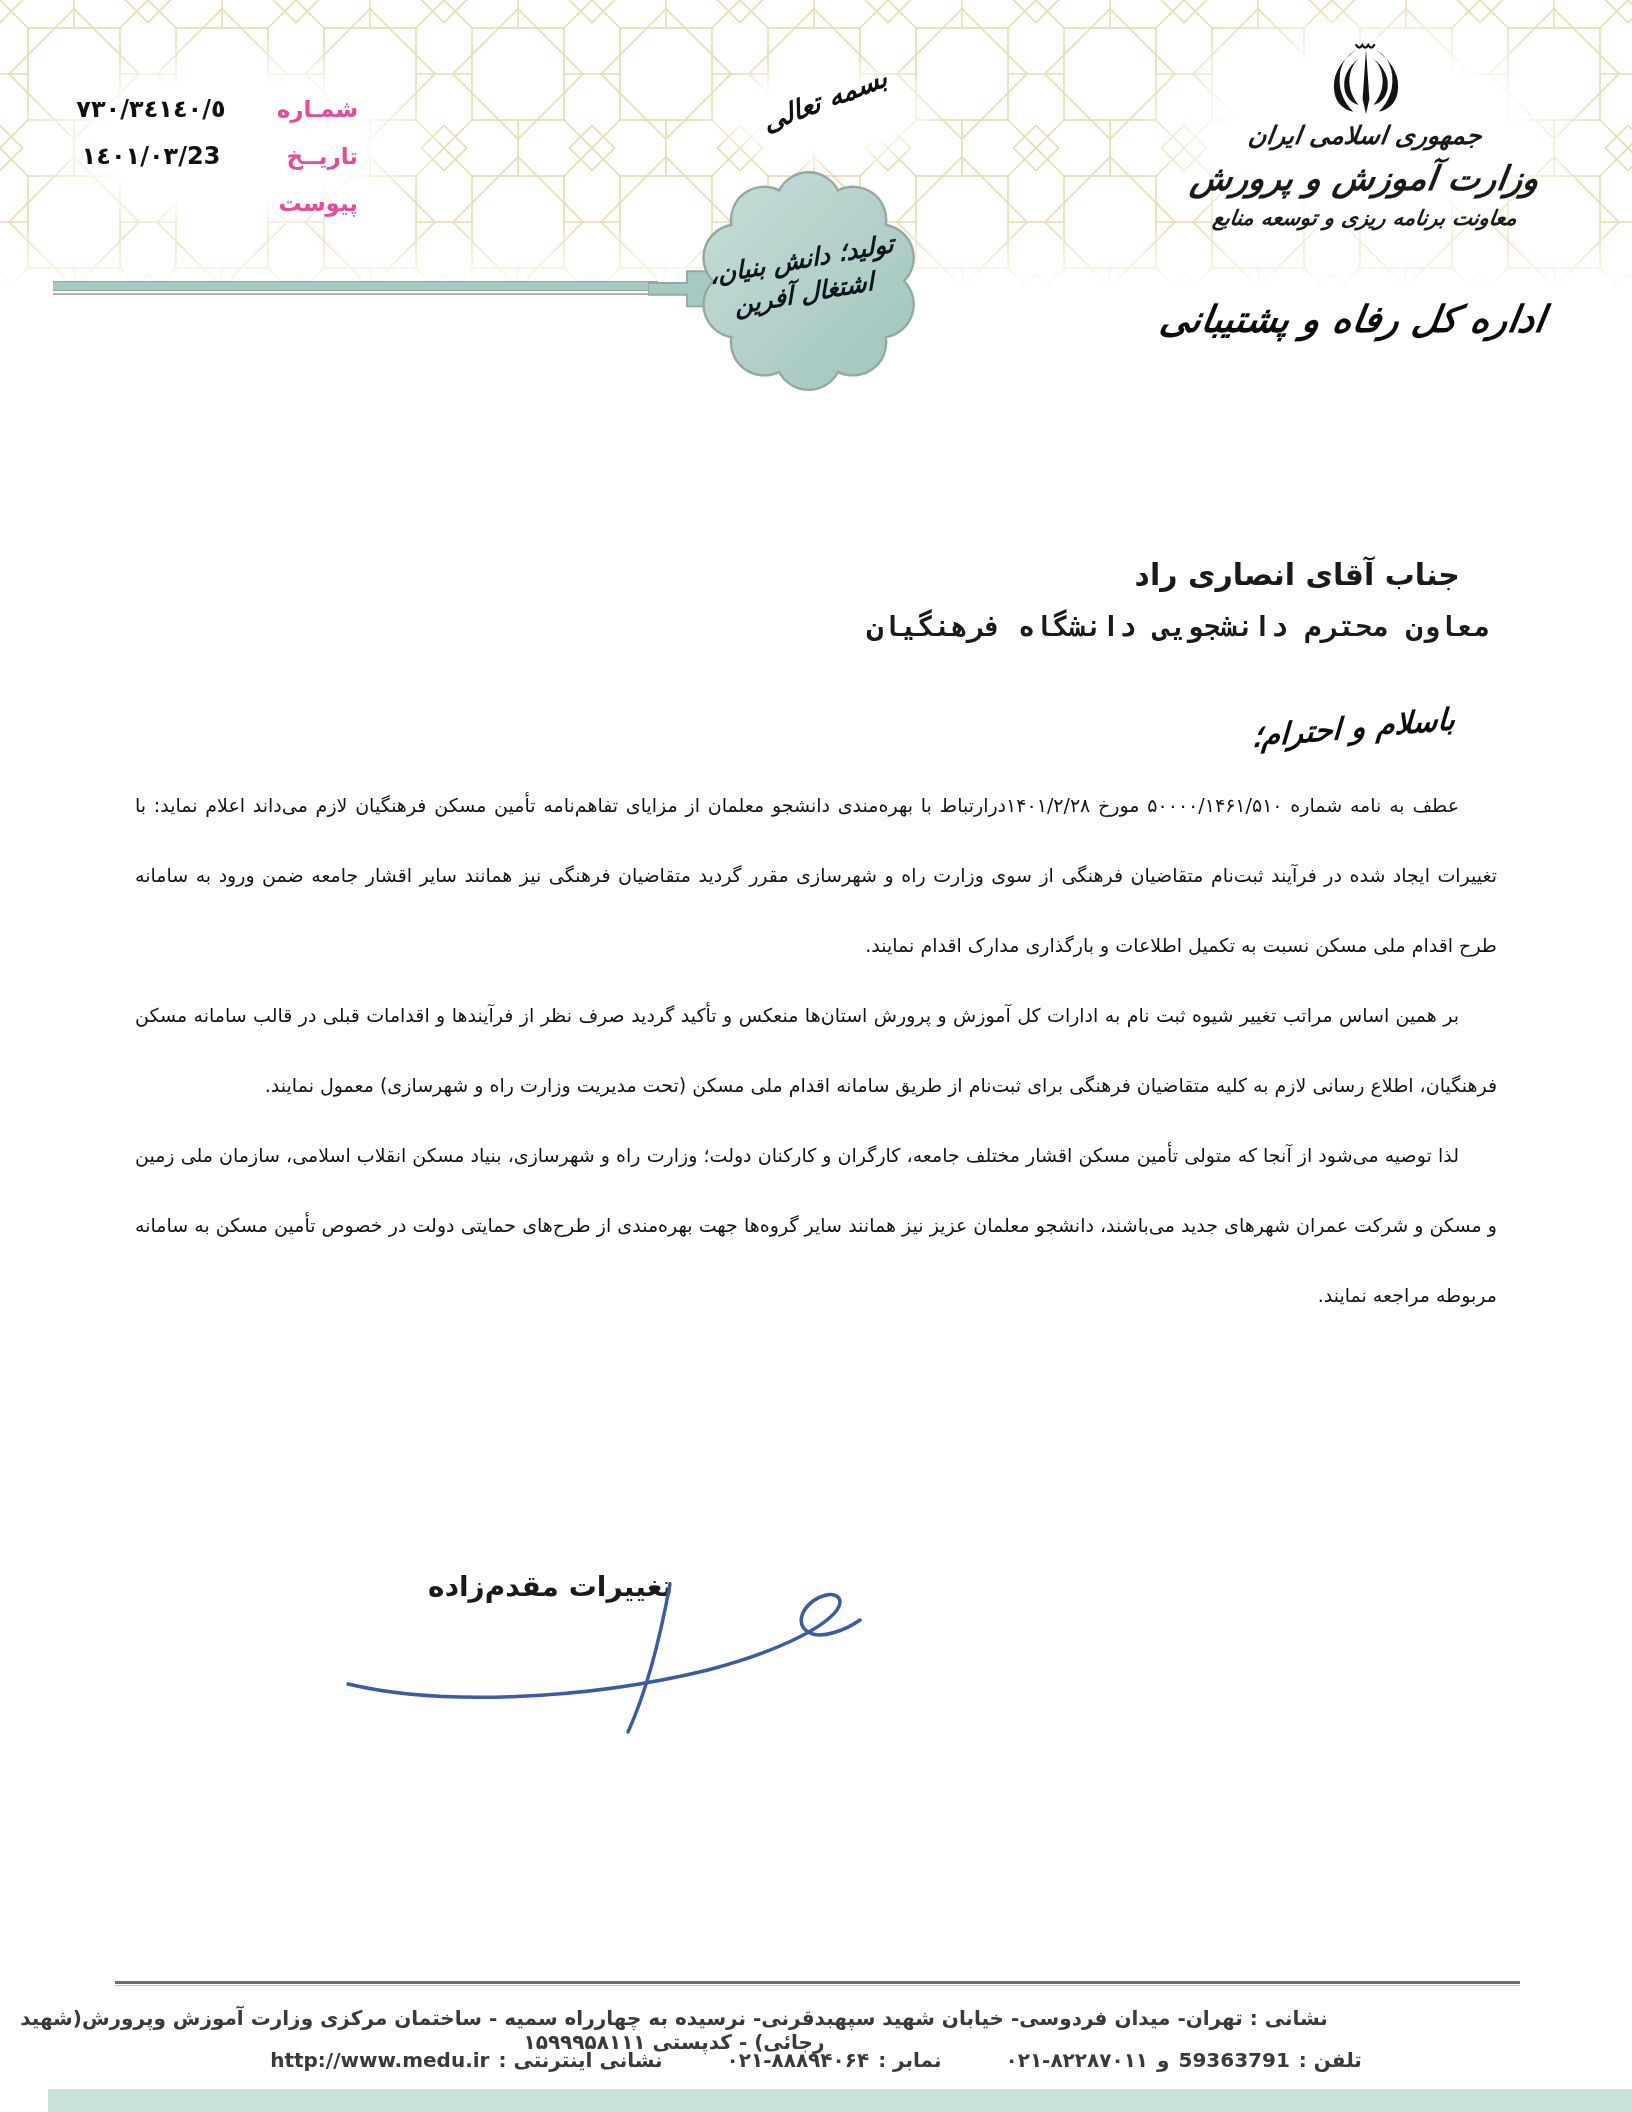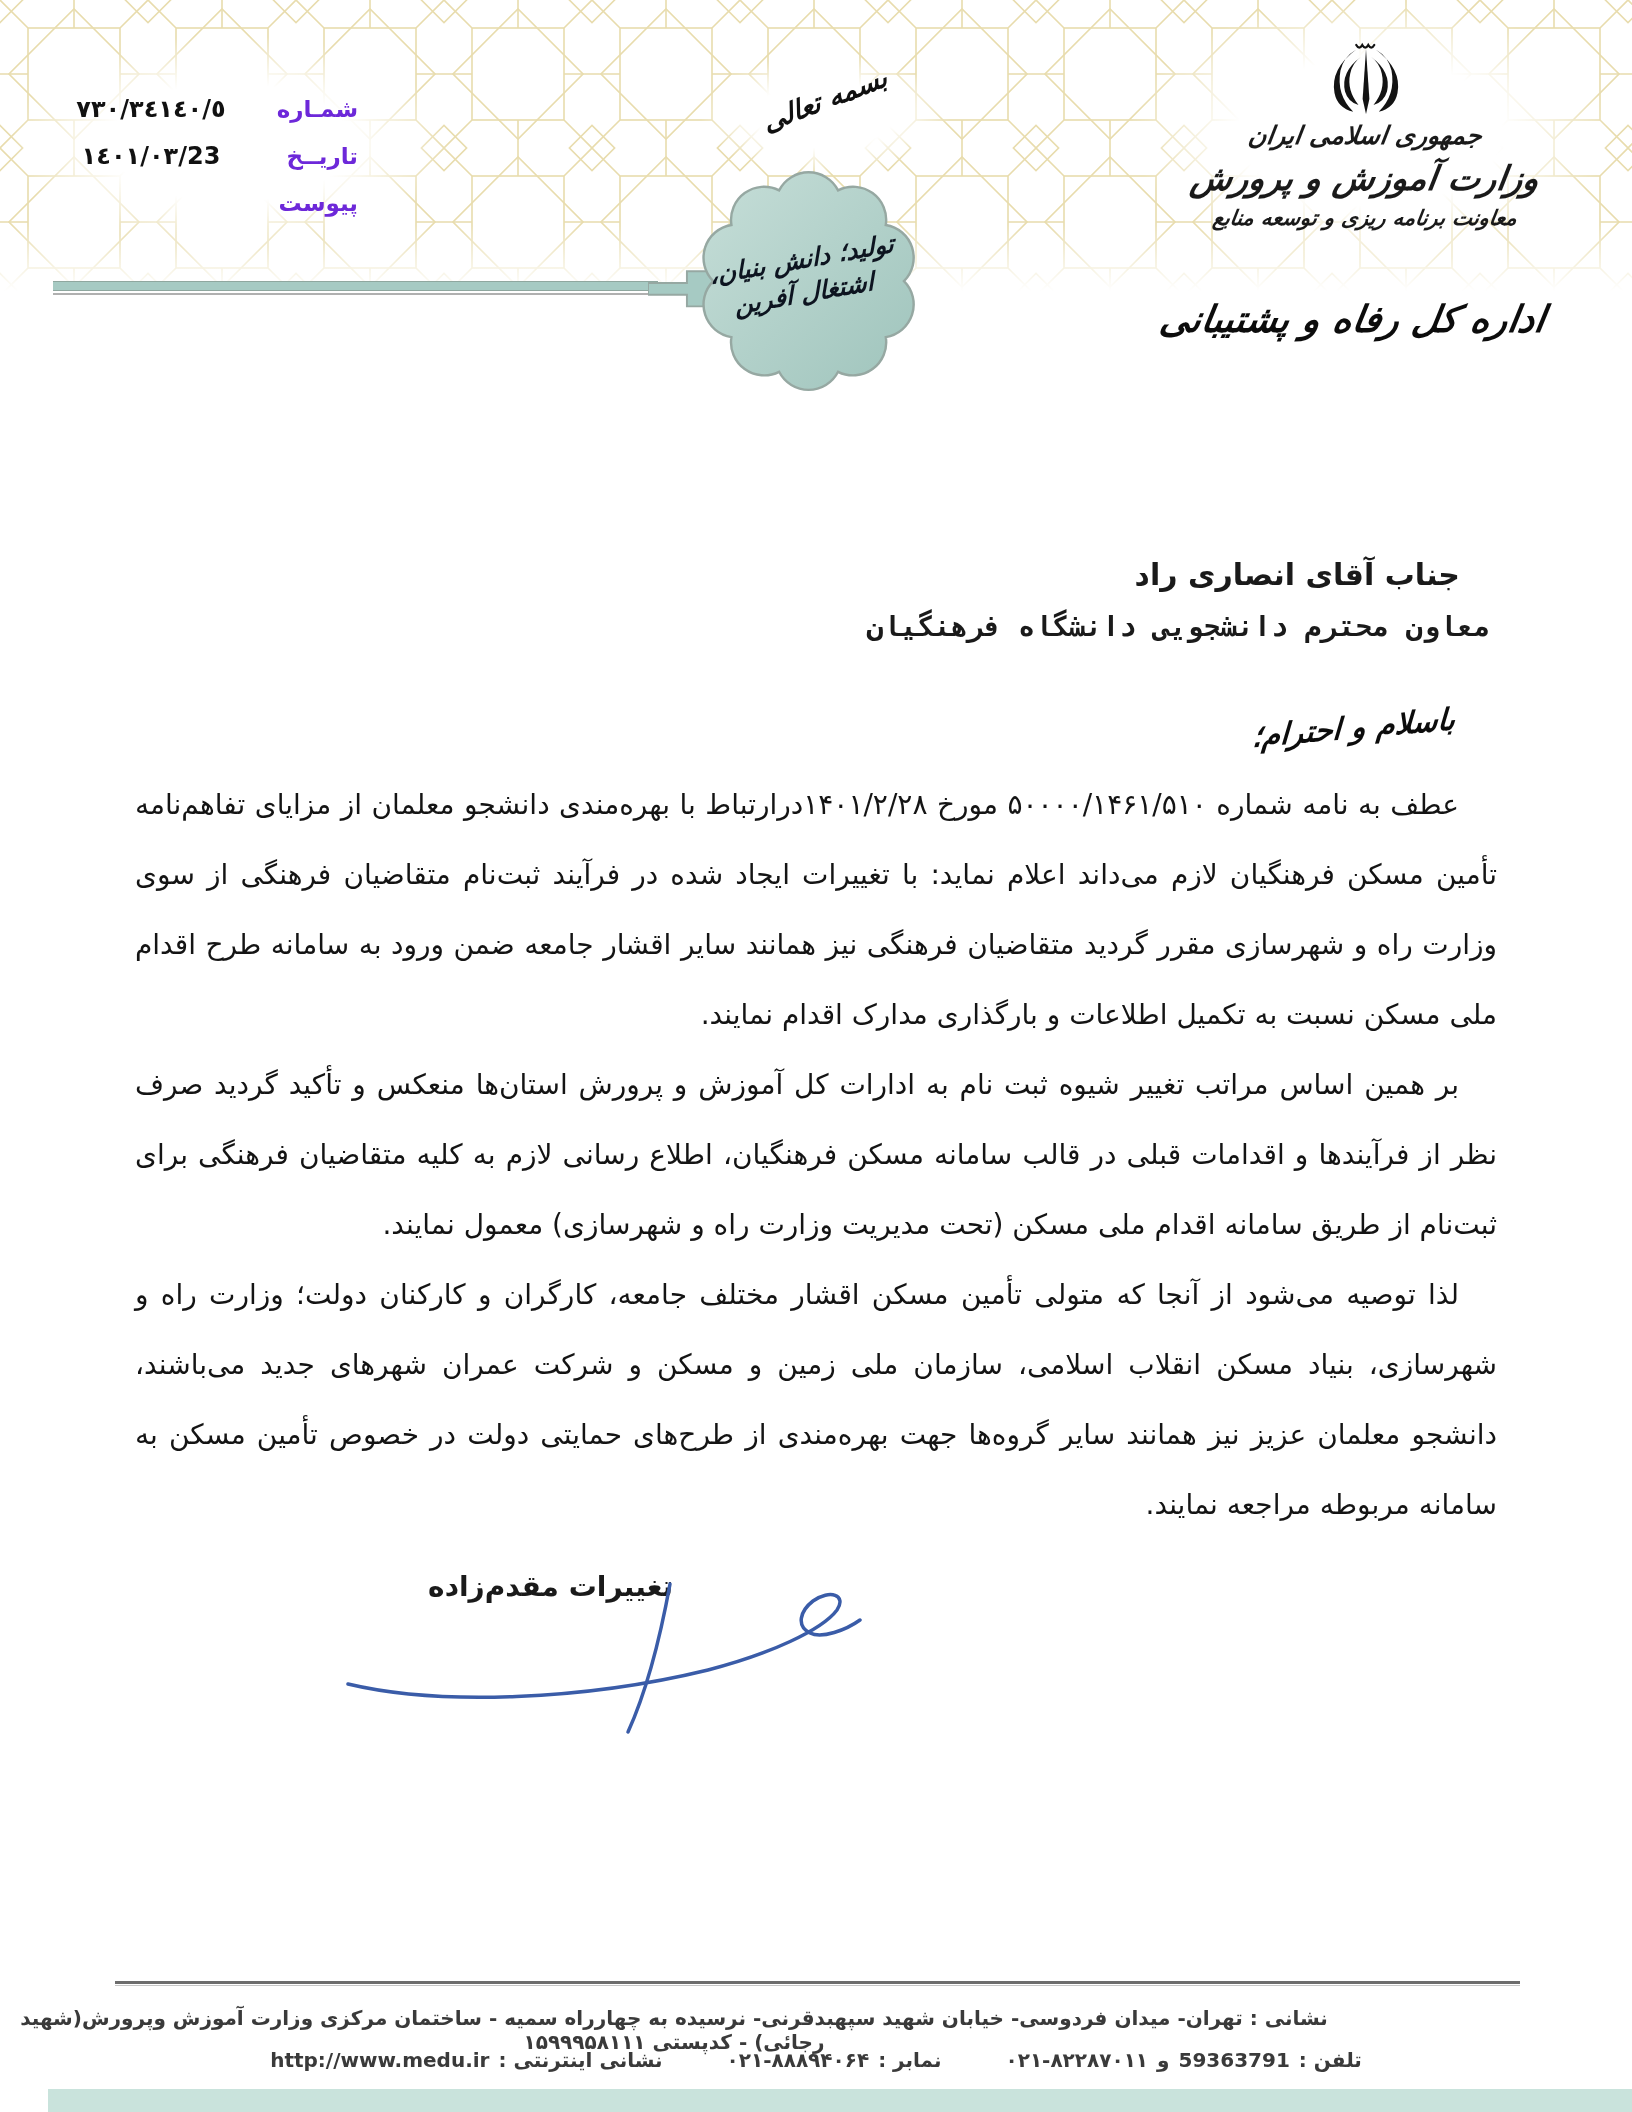--- a/index.html
+++ b/index.html
@@ -15,21 +15,21 @@
   .pattern-band svg{position:absolute; inset:0;}
   .fade{position:absolute; background:radial-gradient(ellipse closest-side,#fff 55%,rgba(255,255,255,0) 100%);}
   .fade-a{left:10px; top:35px; width:440px; height:215px;}
   .fade-b{left:1130px; top:0; width:480px; height:265px;}
   .fade-c{left:700px; top:55px; width:250px; height:120px;}
   .fade-bottom{position:absolute; left:0; top:225px; width:100%; height:75px;
     background:linear-gradient(to bottom,rgba(255,255,255,0),#fff 88%);}
   
   .fields{position:absolute; left:28px; top:92px; width:330px; direction:rtl;}
   .field-row{display:flex; direction:rtl; align-items:center; height:33px; margin-bottom:14px;}
-  .field-label{width:84px; font-weight:bold; font-size:23px; color:#6d28d9; text-align:right;}
+  .field-label{width:84px; font-weight:bold; font-size:23px; color:#ec4899; text-align:right;}
   .field-value{flex:1; text-align:center; font-weight:bold; font-size:24px; color:#111;}
   
   .bismillah{position:absolute; left:770px; top:82px; width:120px;
     font-size:27px; font-weight:bold; font-style:italic; color:#101010;
     transform:rotate(-21deg) skewX(-6deg); white-space:nowrap;}
   
   .emblem{position:absolute; left:1325px; top:36px; width:82px; height:84px;}
   .gov{position:absolute; left:1155px; top:118px; width:420px; text-align:center; direction:rtl;}
   .gov .l1{font-size:25px; font-weight:bold; font-style:italic; transform:skewX(-8deg); line-height:36px;}
   .gov .l2{font-size:34px; font-weight:bold; font-style:italic; transform:skewX(-8deg); line-height:48px;}
@@ -46,21 +46,21 @@
     transform:rotate(-10deg) skewX(-6deg); line-height:34px;}
   
   .recipient{position:absolute; right:142px; top:546px; text-align:right; direction:rtl;}
   .recipient .r1{font-size:30px; font-weight:bold; line-height:58px; margin-right:30px;}
   .recipient .r2{font-size:28px; font-weight:bold; line-height:50px;font-family:Liberation Mono, monospace;}
   
   .salutation{position:absolute; right:177px; top:710px; font-size:30px; font-weight:bold;
     font-style:italic; transform:rotate(-5deg) skewX(-8deg); color:#0c0c0c; white-space:nowrap;}
   
   .body-text{position:absolute; right:135px; top:770px; width:1362px; direction:rtl;
-    font-size:28px; line-height:70px; text-align:justify; color:#141414;}
+    font-size:19px; line-height:70px; text-align:justify; color:#141414;}
   .body-text p{margin:0; text-indent:38px; text-align:justify;}
   
   .sig-name{position:absolute; right:959px; top:1570px; font-size:28px; font-weight:bold; white-space:nowrap;}
   .sig-scrawl{position:absolute; left:330px; top:1580px; width:545px; height:160px; pointer-events:none;}
   .sig-role{position:absolute; right:817px; top:1668px; font-size:28px; font-weight:bold; white-space:nowrap;}
   
   .footer-sep{position:absolute; left:115px; top:1981px; width:1405px; height:5px;
     background:linear-gradient(to bottom,#6d6d6d 0 2.5px,#ffffff 2.5px 3.5px,#c6c6c6 3.5px 5px);}
   .footer-address{position:absolute; left:0; top:2006px; width:1348px; text-align:center;
     font-size:20px; font-weight:bold; color:#3a3a3a; direction:rtl;}

